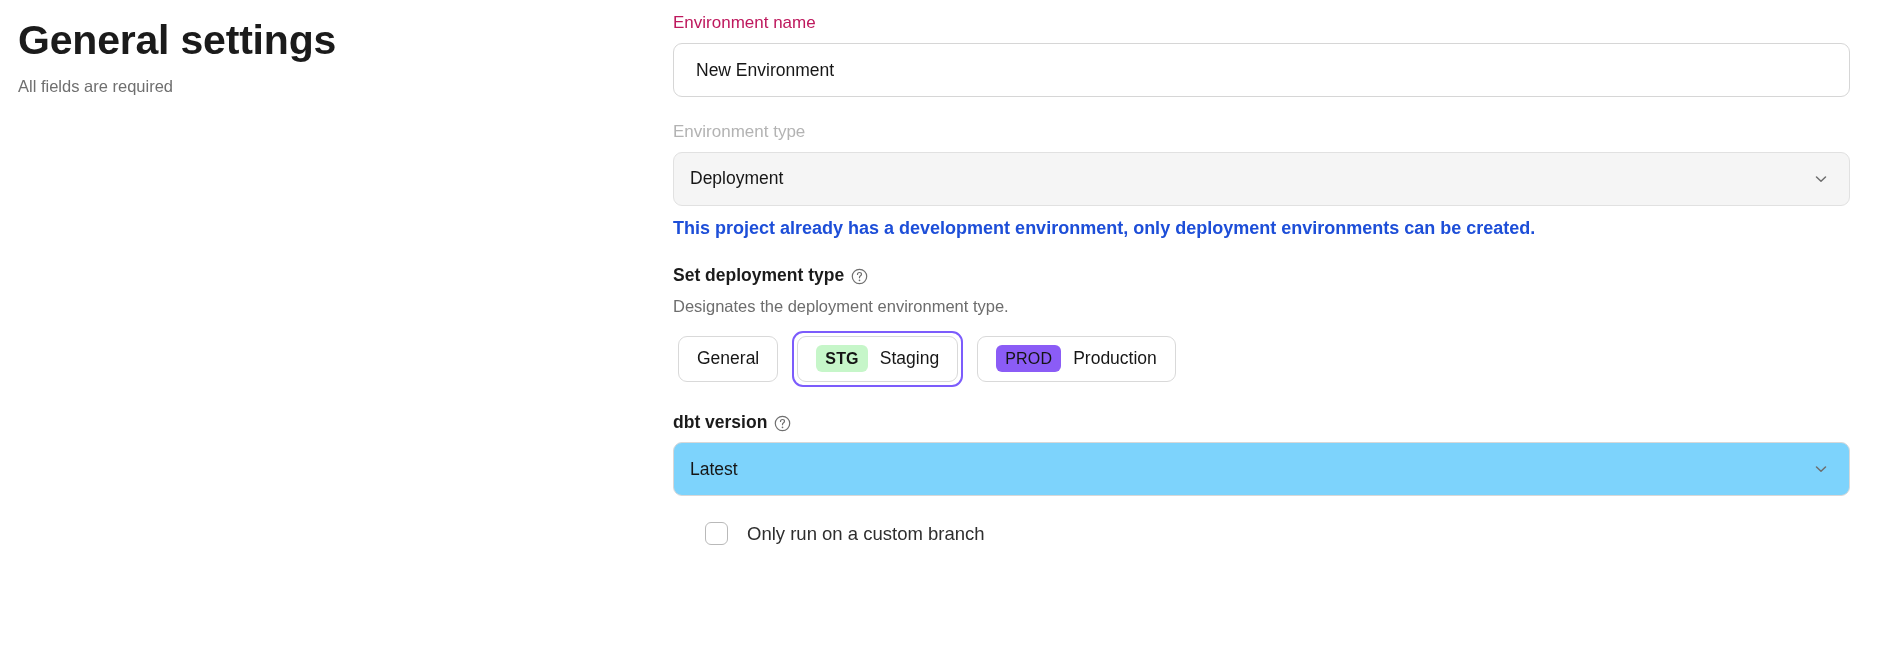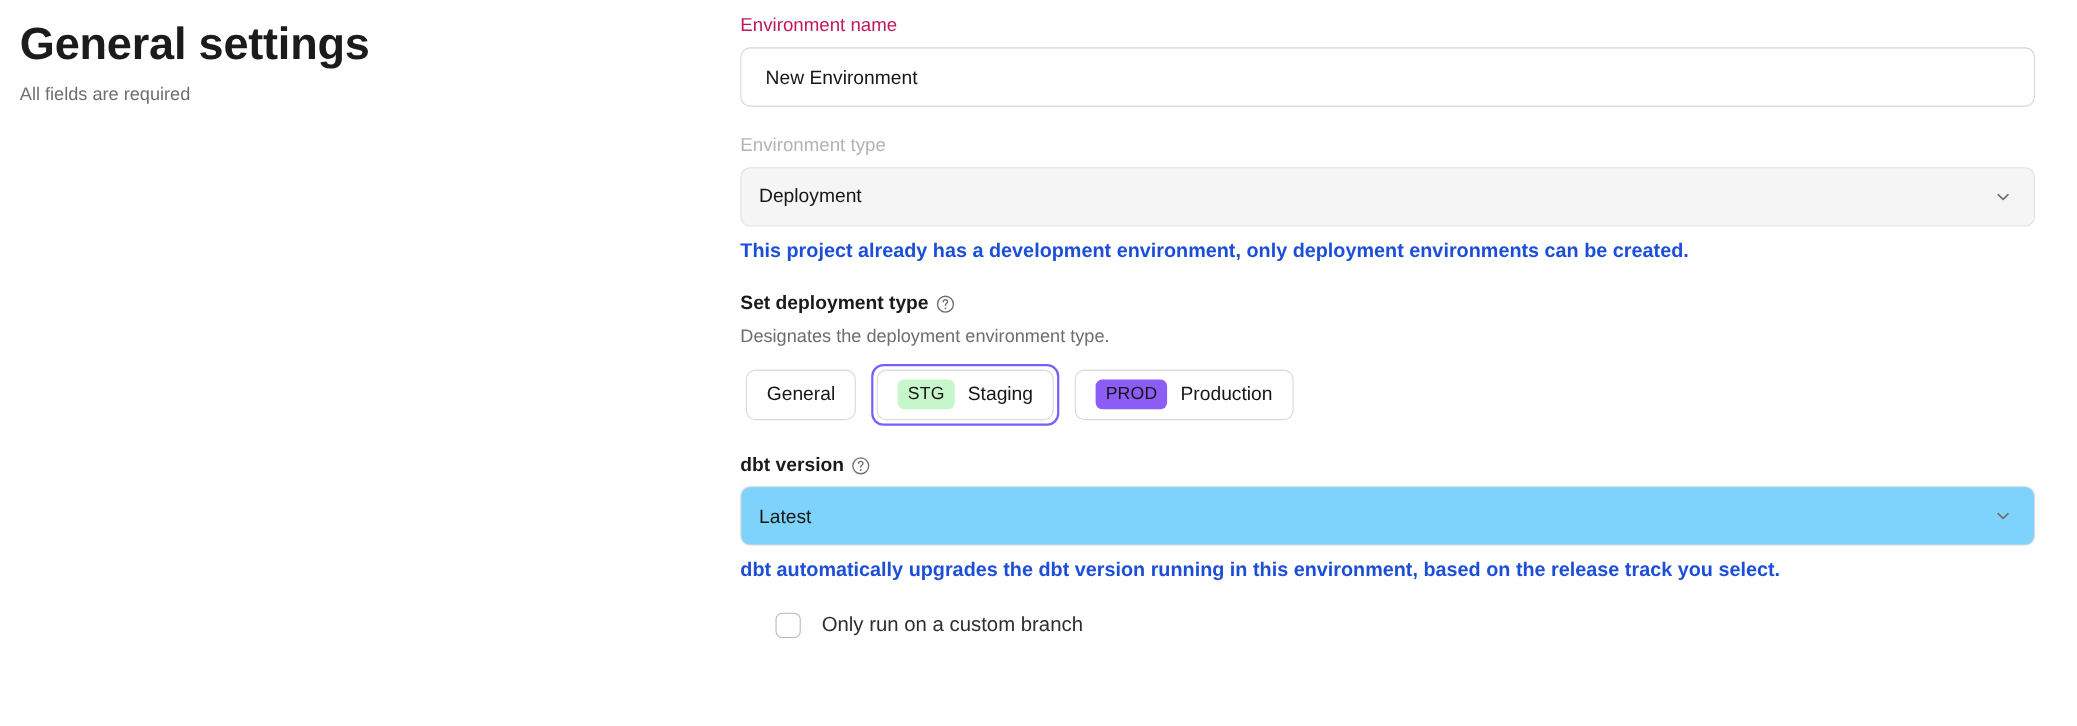--- a/index.html
+++ b/index.html
@@ -194,21 +194,21 @@
     align-items: center;
     justify-content: center;
     height: 27px;
     padding: 0 9px;
     border-radius: 6px;
     font-size: 16px;
     font-weight: 500;
     letter-spacing: 0.2px;
     color: #141414;
   }
-  .badge.stg { background: #c6f6c9; }
+  .badge.stg { background: #c6f6c9; font-weight: bold; }
   .badge.prod { background: #8b5cf6; }
 
   
   .check-row {
     display: flex;
     align-items: center;
     gap: 19px;
     margin-top: 26px;
     padding-left: 32px;
   }
@@ -315,21 +315,20 @@
         </span>
       </div>
       <div class="select-shell">
         <span class="select-value">Latest</span>
         <span class="chevron">
           <svg width="16" height="16" viewBox="0 0 16 16" fill="none">
             <path d="M3.5 6 L8 10.3 L12.5 6" stroke="#6e6e6e" stroke-width="1.5" stroke-linecap="round" stroke-linejoin="round"></path>
           </svg>
         </span>
       </div>
-      <div class="help-text">dbt automatically upgrades the dbt version running in this environment, based on the release track you select.</div>
     </div>
 
     <div class="check-row">
       <div class="checkbox"></div>
       <span class="check-label">Only run on a custom branch</span>
     </div>
 
   </div>
 </div>
 

